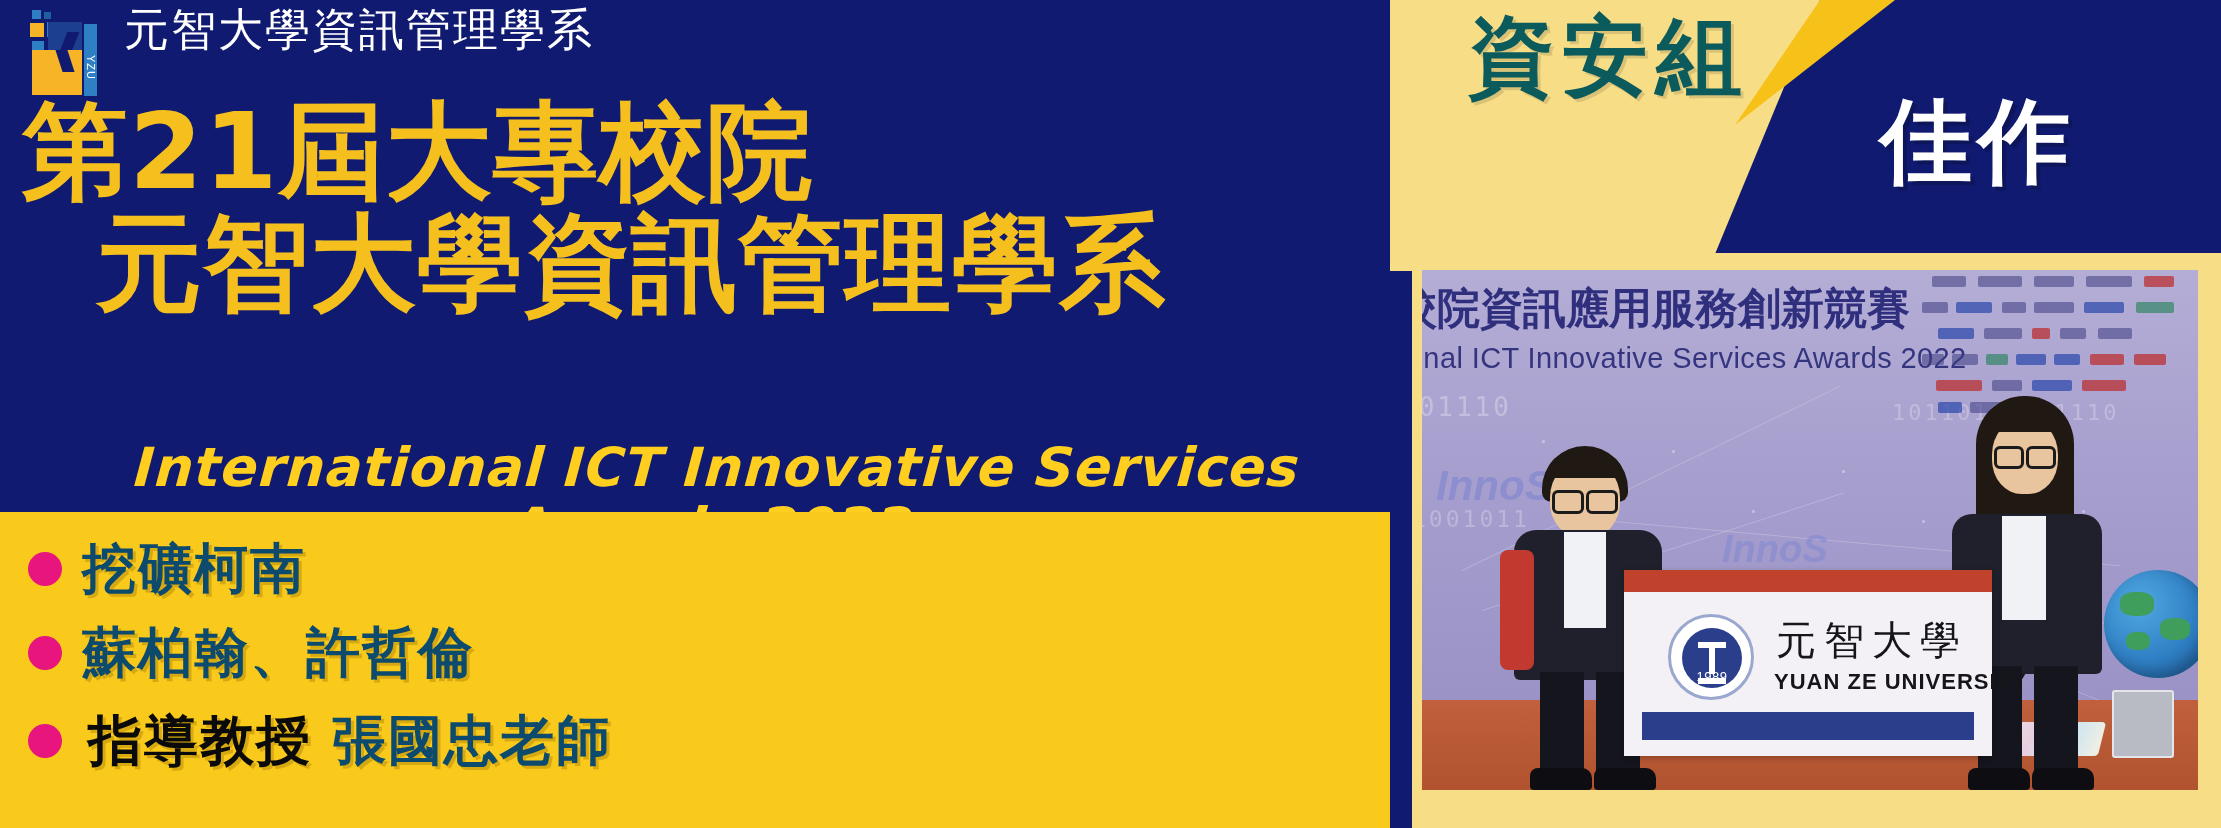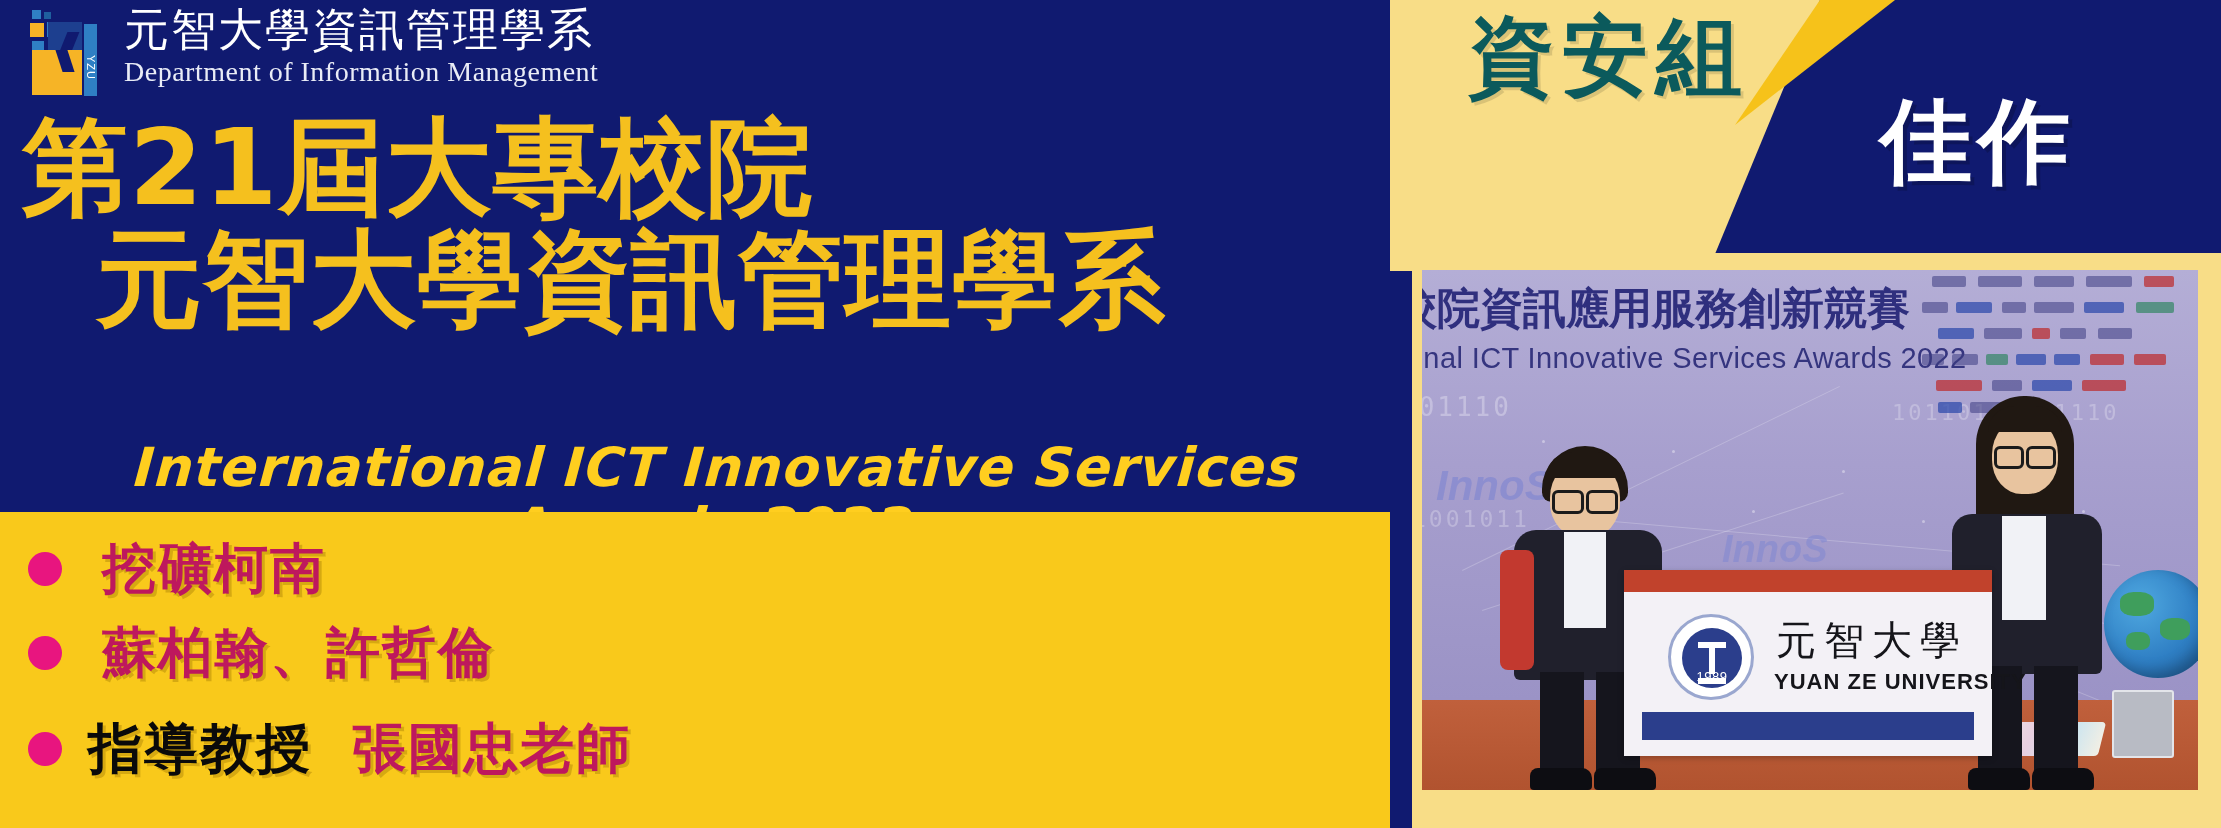--- a/index.html
+++ b/index.html
@@ -64,21 +64,21 @@
   }
   .tline{
     color:#f5c01e;
     font-weight:700;
     font-size:106px;
     line-height:112px;
     white-space:nowrap;
     font-family:"DejaVu Sans","Liberation Sans",sans-serif;
     letter-spacing:1px;
   }
-  #tline1{padding-left:22px;margin-top:16px;}
+  #tline1{padding-left:22px;}
   #tline2{padding-left:96px;}
 
   #title-en{
     position:absolute;
     left:0; top:438px;
     width:1390px;
     text-align:center;
     padding-left:40px;
     box-sizing:border-box;
   }
@@ -121,25 +121,25 @@
     font-weight:700;
     font-size:54px;
     line-height:60px;
     margin-left:26px;
     white-space:nowrap;
     font-family:"DejaVu Sans","Liberation Sans",sans-serif;
     letter-spacing:2px;
     text-shadow:3px 3px 0 rgba(150,110,0,.35);
   }
   .info-value{
-    color:#be185d;
+    color:#0c4a6e;
     font-weight:700;
     font-size:54px;
     line-height:60px;
-    margin-left:40px;
+    margin-left:20px;
     white-space:nowrap;
     font-family:"DejaVu Sans","Liberation Sans",sans-serif;
     letter-spacing:2px;
     text-shadow:3px 3px 0 rgba(150,110,0,.35);
   }
 
   
   #right-col{
     position:absolute;
     left:1390px; top:0;
@@ -373,21 +373,20 @@
         <div class="lm-sq" style="left:20px;top:12px;width:34px;height:44px;background:#1d3f8f;"></div>
         <div class="lm-sq" style="left:35px;top:22px;width:12px;height:22px;background:#101a70;transform:skewX(-22deg);"></div>
         <div class="lm-sq" style="left:4px;top:40px;width:20px;height:45px;background:#f6b426;"></div>
         <div class="lm-sq" style="left:24px;top:40px;width:30px;height:45px;background:#f6b426;"></div>
         <div class="lm-sq" style="left:31px;top:40px;width:12px;height:22px;background:#101a70;transform:skewX(18deg);"></div>
         <div class="lm-sq" style="left:56px;top:14px;width:13px;height:72px;background:#2f7fc4;"></div>
         <div class="lm-sq" style="left:56px;top:14px;width:13px;height:72px;color:#fff;font-size:11px;line-height:12px;letter-spacing:1px;writing-mode:vertical-rl;text-align:center;padding-top:14px;box-sizing:border-box;">YZU</div>
       </div>
       <div id="logo-text">
         <div id="dept-cn">元智大學資訊管理學系</div>
-        <div id="dept-en">Department of Information Management</div>
       </div>
     </div>
 
     <div id="title-cn">
       <div class="tline" id="tline1">第21屆大專校院</div>
       <div class="tline" id="tline2">元智大學資訊管理學系</div>
     </div>
 
     <div id="title-en">
       <span>International ICT Innovative Services Awards 2022</span>
@@ -398,21 +397,21 @@
       <div class="info-row" style="top:20px;">
         <div class="bullet"></div>
         <div class="info-value">挖礦柯南</div>
       </div>
 
       <div class="info-row" style="top:104px;">
         <div class="bullet"></div>
         <div class="info-value">蘇柏翰、許哲倫</div>
       </div>
 
-      <div class="info-row" style="top:200px;">
+      <div class="info-row" style="top:192px;">
         <div class="bullet"></div>
         <div class="info-label">指導教授</div>
         <div class="info-value">張國忠老師</div>
       </div>
 
     </div>
   </div>
 
   <div id="right-col">
     <div id="ly-panel"></div>

